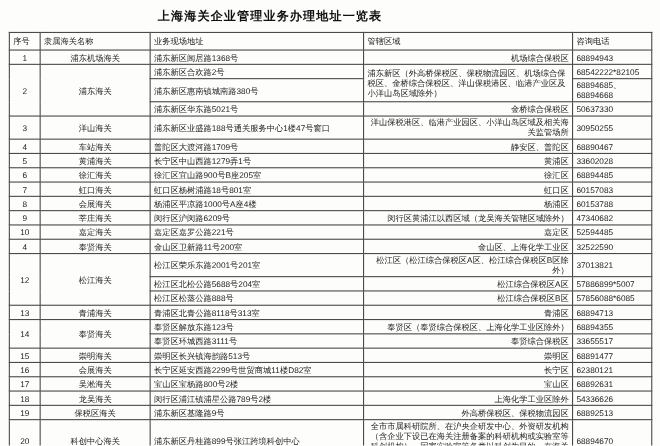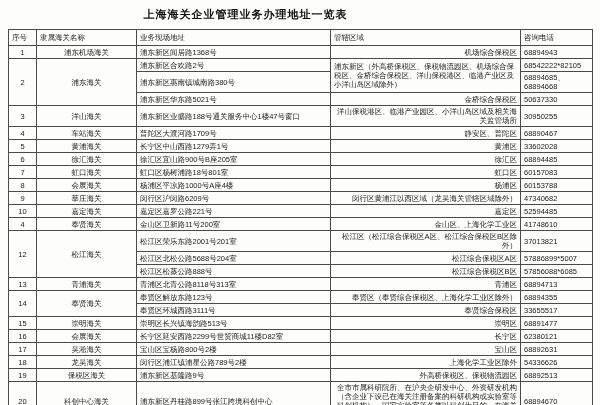--- a/index.html
+++ b/index.html
@@ -152,21 +152,21 @@
           <td class="name">嘉定海关</td>
           <td class="addr-cell">嘉定区嘉罗公路221号</td>
           <td class="region">嘉定区</td>
           <td class="phone">52594485</td>
         </tr>
         <tr class="body-row">
           <td class="seq">4</td>
           <td class="name">奉贤海关</td>
           <td class="addr-cell">金山区卫新路11号200室</td>
           <td class="region">金山区、上海化学工业区</td>
-          <td class="phone">41748610</td>
+          <td class="phone">32522590</td>
         </tr>
         <tr class="body-row">
           <td class="seq" rowspan="3">12</td>
           <td class="name" rowspan="3">松江海关</td>
           <td class="addr-cell">松江区荣乐东路2001号201室</td>
           <td class="region">松江区（松江综合保税区A区、松江综合保税区B区除外）</td>
           <td class="phone">37013821</td>
         </tr>
         <tr class="body-row">
           <td class="addr-cell">松江区北松公路5688号204室</td>

